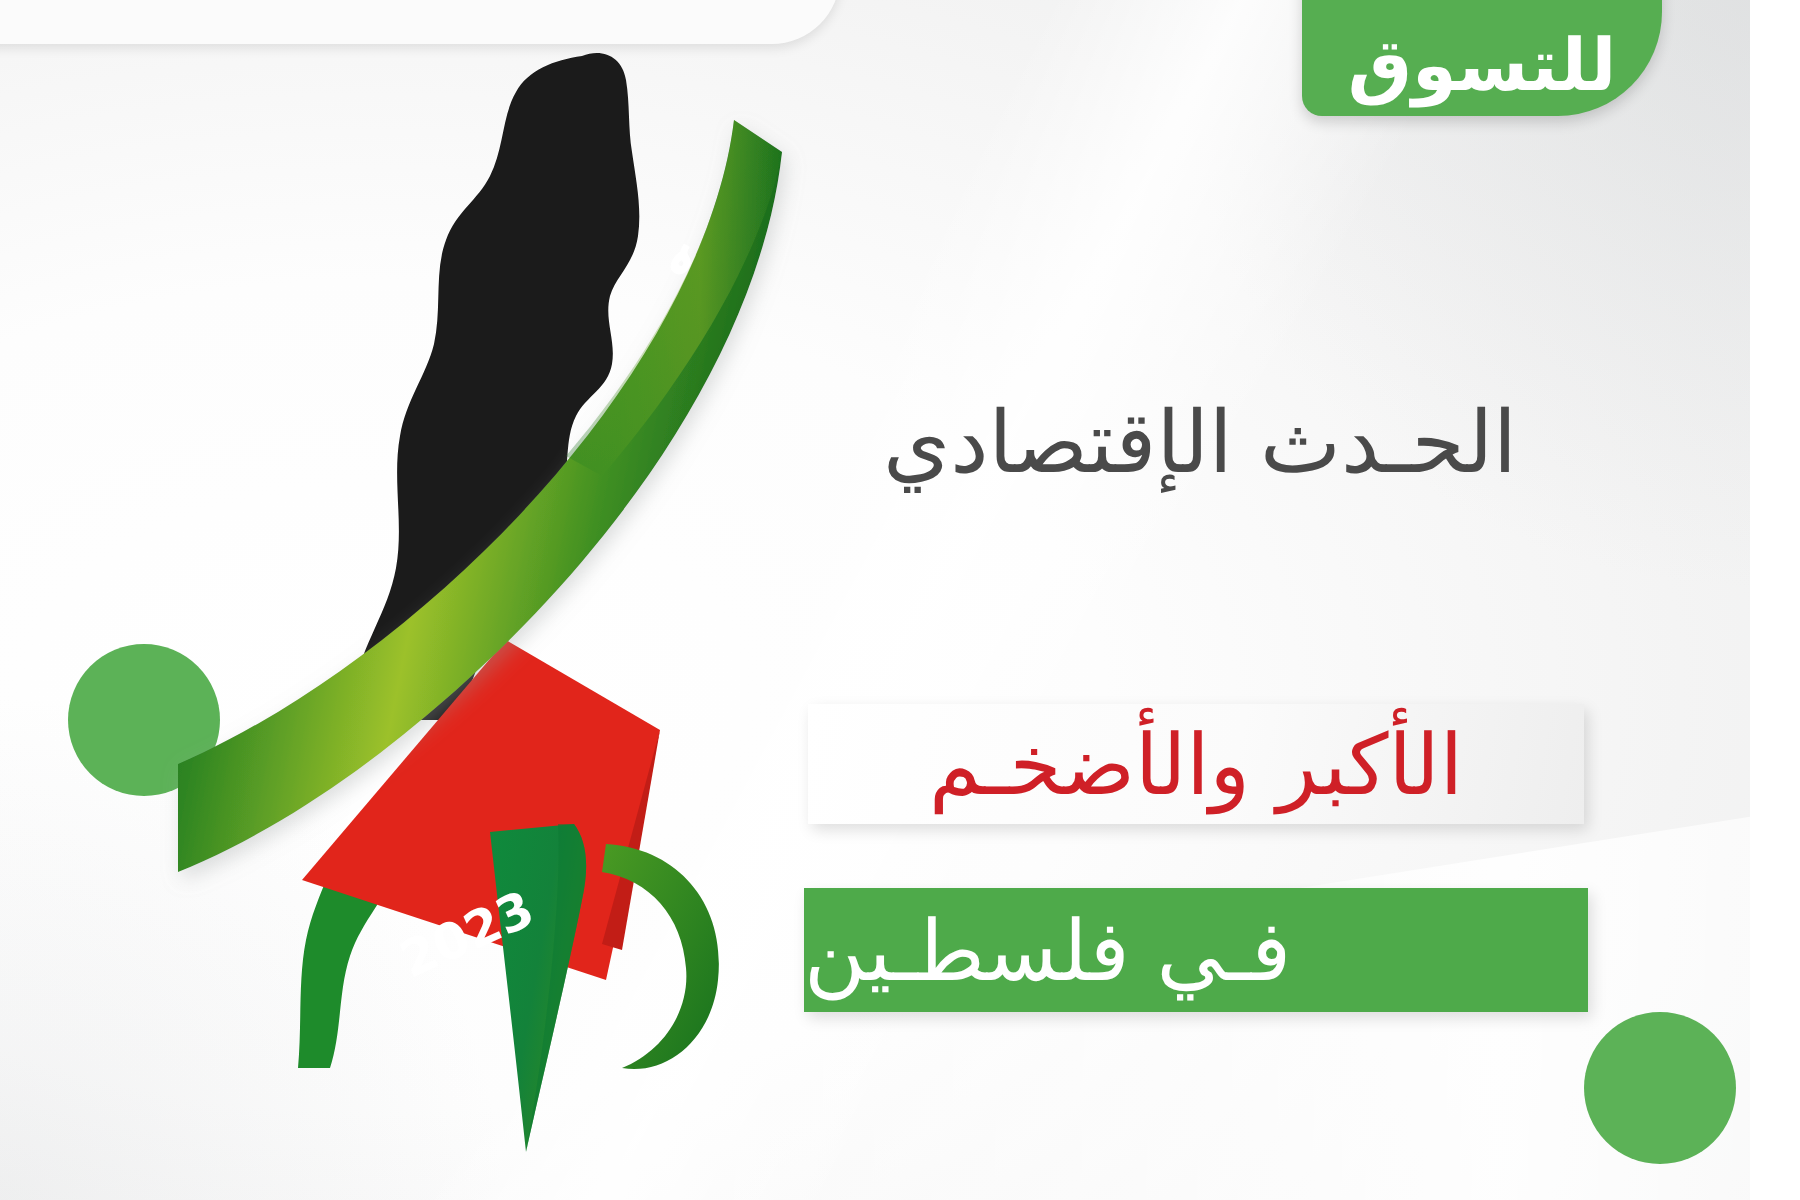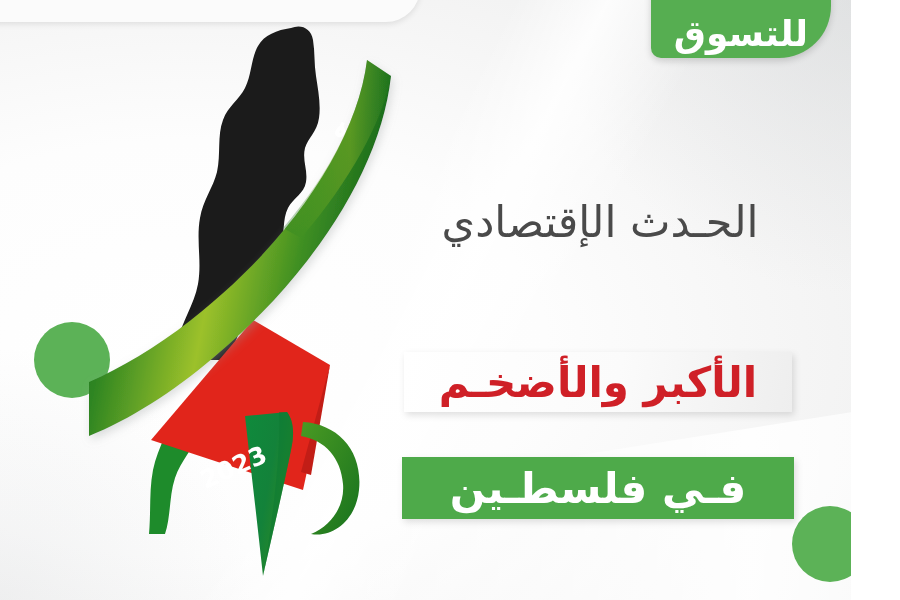--- a/index.html
+++ b/index.html
@@ -7,20 +7,21 @@
     padding: 0;
     background: #ffffff;
   }
   #poster {
     position: relative;
     width: 851px;
     height: 600px;
     overflow: hidden;
     font-family: "DejaVu Sans", "Liberation Sans", sans-serif;
     background: #fef9c3;
+    padding-left: 24px;
   }
 
   
   .bg-base {
     position: absolute;
     inset: 0;
     background:
       radial-gradient(ellipse 900px 520px at 22% 58%, #ffffff 0%, #fdfdfd 40%, #f4f4f4 72%, #eceded 100%);
   }
   .bg-sheen {
@@ -123,43 +124,44 @@
     white-space: nowrap;
   }
 
   .bar {
     position: absolute;
     box-sizing: border-box;
     direction: rtl;
     display: flex;
     align-items: center;
     justify-content: center;
-    font-weight: bold;
+    font-weight: normal;
     letter-spacing: -0.5px;
     white-space: nowrap;
   }
   .bar-red {
     left: 404px;
     top: 352px;
     width: 388px;
     height: 60px;
     background: linear-gradient(100deg, #ffffff 0%, #fbfbfb 55%, #eeeeee 100%);
     color: #cf2027;
     font-size: 42px;
     box-shadow: 2px 3px 7px rgba(0,0,0,.13);
   }
   .bar-green {
     left: 402px;
-    top: 457px;
+    top: 444px;
     width: 392px;
     height: 62px;
     background: #4eaa4a;
     color: #ffffff;
     font-size: 42px;
     box-shadow: 2px 3px 7px rgba(0,0,0,.13);
+    justify-content: flex-end;
   }
 </style>
 </head>
 <body>
 
 <div id="poster">
 
   <div class="bg-base"></div>
   <div class="bg-corner-shade"></div>
   <div class="bg-sheen"></div>

